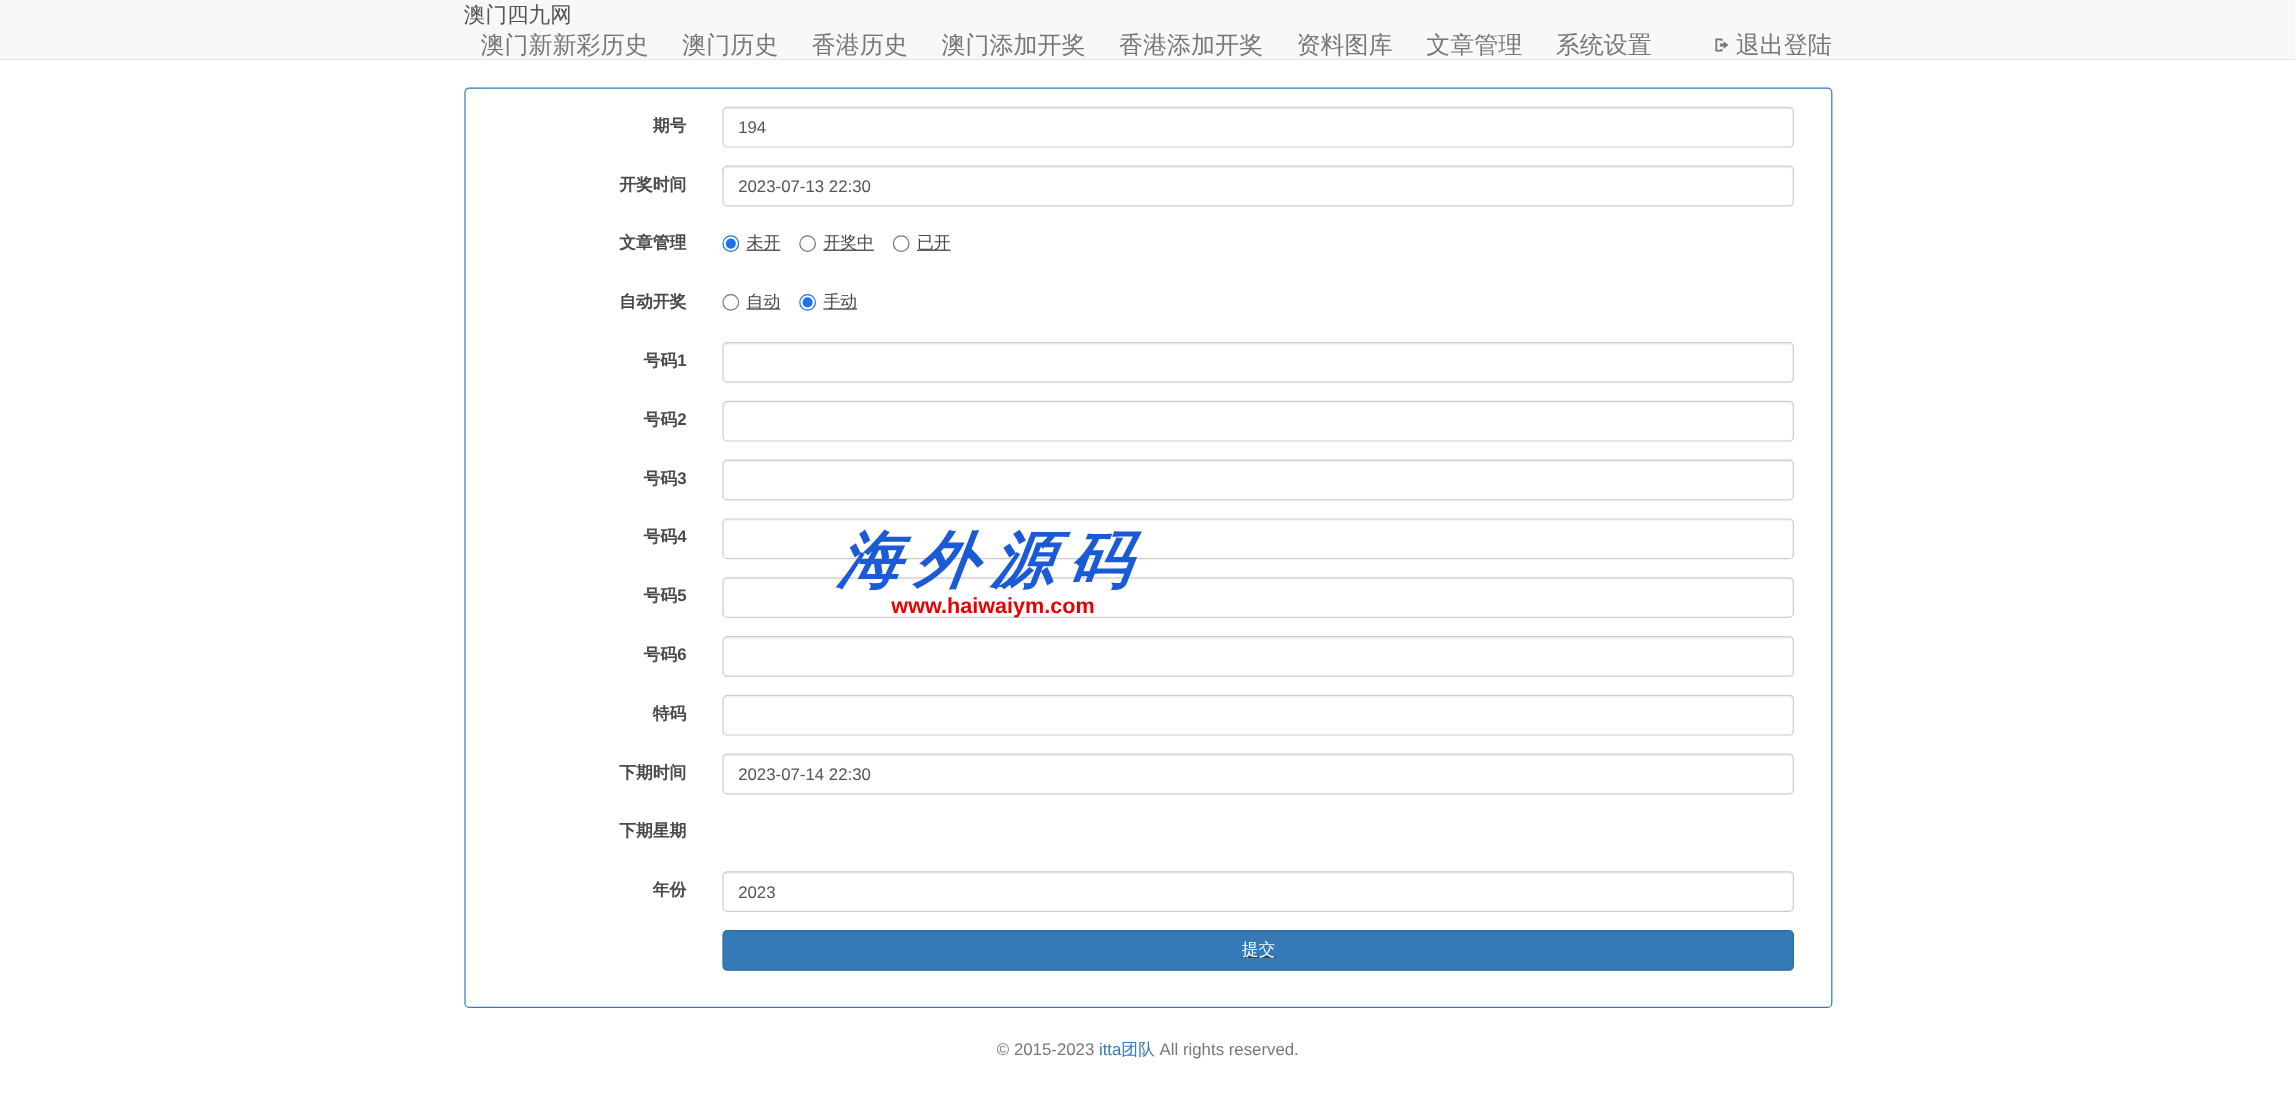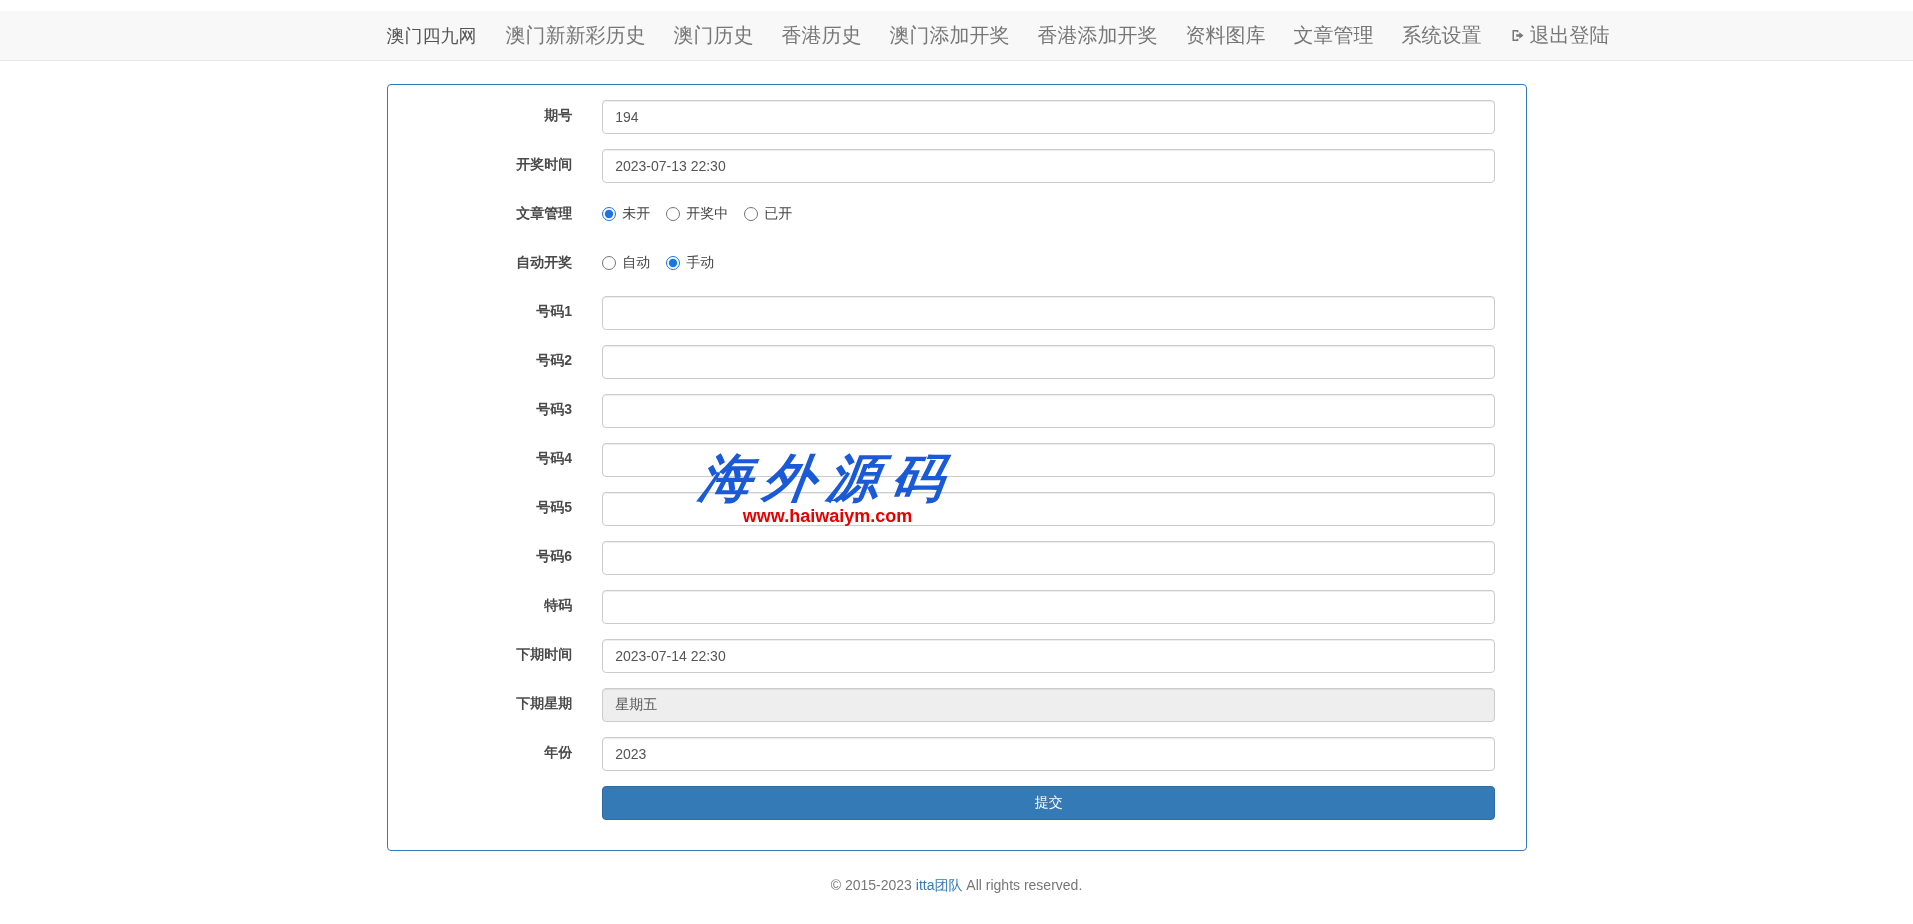--- a/index.html
+++ b/index.html
@@ -13,25 +13,26 @@
   a { text-decoration: none; }
 
   
   .navbar {
     background: #f8f8f8;
     border-bottom: 1px solid #e7e7e7;
     height: 50px;
   }
   .navbar-inner {
     width: 1170px;
-    margin: 11px auto;
+    margin: 0 auto;
     padding: 0 15px;
     display: flex;
     align-items: stretch;
     height: 100%;
+    flex-direction: column;
   }
   .navbar-brand {
     font-size: 18px;
     color: #555;
     display: flex;
     align-items: center;
     padding: 0 15px 0 0;
     cursor: pointer;
     white-space: nowrap;
   }
@@ -78,20 +79,21 @@
   .control-label {
     width: 16.6667%;
     text-align: right;
     padding: 7px 15px 0 15px;
     font-weight: bold;
     color: #4a4a4a;
   }
   .control-col {
     width: 83.3333%;
     padding: 0 15px;
+    text-decoration: underline;
   }
   .form-control {
     width: 100%;
     height: 34px;
     padding: 6px 12px;
     font-size: 14px;
     color: #555;
     background: #fff;
     border: 1px solid #ccc;
     border-radius: 4px;
@@ -271,21 +273,20 @@
           <div class="form-group">
             <label class="control-label">特码</label>
             <div class="control-col"><input type="text" class="form-control" value="" style=""></div>
           </div>
           <div class="form-group">
             <label class="control-label">下期时间</label>
             <div class="control-col"><input type="text" class="form-control" value="2023-07-14 22:30" style=""></div>
           </div>
           <div class="form-group">
             <label class="control-label">下期星期</label>
-            <div class="control-col"><input type="text" class="form-control" disabled="" value="星期五" style=""></div>
           </div>
           <div class="form-group">
             <label class="control-label">年份</label>
             <div class="control-col"><input type="text" class="form-control" value="2023" style=""></div>
           </div>
           <div class="form-group">
           <div class="control-label"></div>
           <div class="control-col">
             <button type="button" class="btn-submit">提交</button>
           </div>

